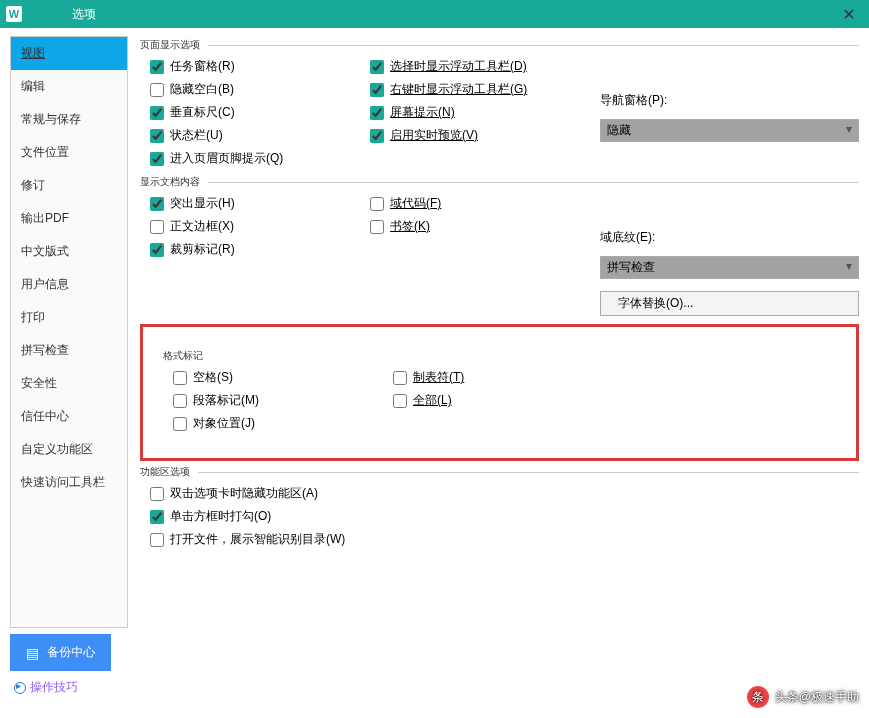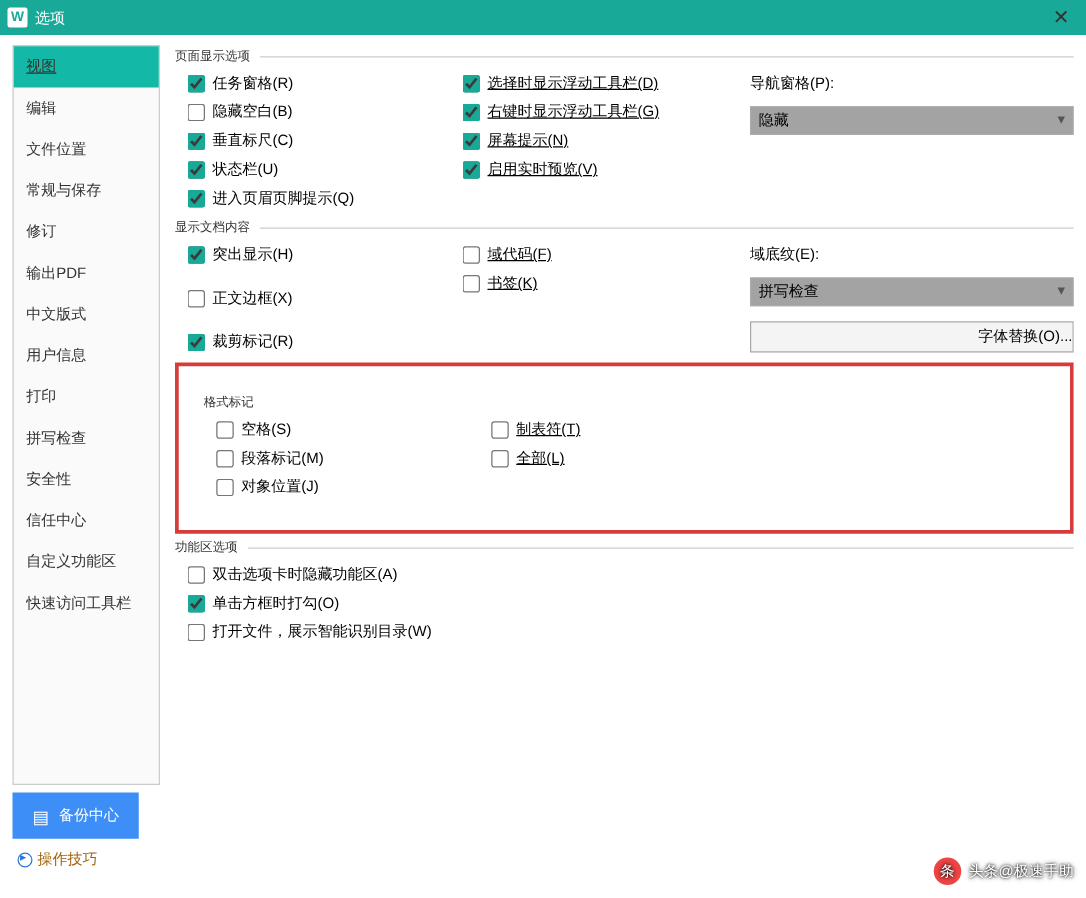--- a/index.html
+++ b/index.html
@@ -1,77 +1,77 @@
 <!DOCTYPE html>
 <html><head>
 <meta charset="utf-8">
 <style>
 * { margin: 0; padding: 0; box-sizing: border-box; font-family: "Microsoft YaHei", sans-serif; font-size: 12px; }
 body { background: #fff; width: 869px; height: 718px; position: relative; }
 
 .titlebar { background: #19a998; height: 28px; display: flex; align-items: center; padding: 0 0 0 6px; color: #fff; }
 .titlebar .app-icon { width: 16px; height: 16px; background: #fff; color: #19a998; display: inline-flex; align-items: center; justify-content: center; font-weight: bold; font-size: 11px; margin-right: 6px; border-radius: 2px; }
-.titlebar .title { flex: 1; }
+.titlebar .title { flex: 1; margin-left: 44px; }
 .titlebar .close { width: 40px; height: 28px; display: flex; align-items: center; justify-content: center; color: #333; font-size: 16px; cursor: pointer; }
 
 .body-area { display: flex; height: 600px; padding: 8px 10px 0 10px; }
 
 .sidebar { width: 118px; border: 1px solid #ccc; background: #fafafa; }
 .sidebar-item { padding: 8px 10px; cursor: pointer; color: #333; }
-.sidebar-item.active { background: #14b8a6; text-decoration: underline; }
+.sidebar-item.active { background: #0ea5e9; text-decoration: underline; }
 
 .content { flex: 1; padding: 2px 0 0 12px; overflow: auto; }
 
 fieldset { border: none; border-top: 1px solid #ccc; margin-bottom: 8px; padding-top: 6px; }
 legend { color: #333; padding-right: 8px; font-size: 10px; }
 
 .section-body { display: flex; }
 .col { display: flex; flex-direction: column; gap: 6px; }
-.col1 { width: 230px; padding-left: 10px; justify-content: space-between; }
+.col1 { width: 230px; padding-left: 10px; }
 .col2 { width: 230px; text-decoration: underline; }
 .col3 { flex: 1; padding-left: 0; }
 
 .chk { display: flex; align-items: center; gap: 6px; }
 .chk input { width: 14px; height: 14px; accent-color: #19a998; }
 
-.lbl { margin-bottom: 4px; }
+.lbl { margin-bottom: 4px; margin-top: 34px; }
 .select { border: 1px solid #aaa; background: #a3a3a3; padding: 2px 20px 2px 6px; position: relative; display: inline-block; min-width: 125px; cursor: pointer; }
 .select::after { content: "▾"; position: absolute; right: 6px; top: 2px; color: #555; }
-.btn-small { border: 1px solid #aaa; background: #f4f4f4; padding: 3px 0; display: inline-block; cursor: pointer; margin-top: 6px; text-align: right; }
+.btn-small { border: 1px solid #aaa; background: #f4f4f4; padding: 3px 17px; display: inline-block; cursor: pointer; margin-top: 6px; }
 
 .highlight-box { border: 3px solid #d63c3c; padding: 6px 8px 10px 4px; margin-bottom: 4px; }
 .highlight-box legend { background: #fff; }
 
 .footer-row { padding: 6px 10px 0 10px; }
 .backup-btn { background: #3d8ef7; color: #fff; padding: 10px 16px; display: inline-flex; align-items: center; gap: 8px; cursor: pointer; border: none; }
 .backup-btn .ico { font-size: 14px; }
 
-.tips-row { padding: 8px 0 0 14px; color: #a16207; display: flex; align-items: center; gap: 4px; cursor: pointer; }
+.tips-row { padding: 8px 0 0 14px; color: #8b5cf6; display: flex; align-items: center; gap: 4px; cursor: pointer; }
 .tips-row .circ { display: inline-block; width: 12px; height: 12px; border: 1px solid #2b78d9; border-radius: 50%; position: relative; }
 .tips-row .circ::after { content: "▸"; position: absolute; left: 1px; top: -3px; font-size: 10px; color: #2b78d9; }
 
 .watermark { position: absolute; right: 10px; bottom: 10px; color: #fff; text-shadow: 0 0 4px rgba(0,0,0,.8), 0 0 2px #000; font-size: 20px; font-weight: 500; display: flex; align-items: center; gap: 6px; }
 .watermark .wm-ico { width: 22px; height: 22px; background: #e44; border-radius: 50%; display: inline-flex; align-items: center; justify-content: center; color: #fff; font-size: 12px; }
 </style>
 </head>
 <body>
 
 <div class="titlebar">
   <span class="app-icon">W</span>
   <span class="title">选项</span>
   <div class="close">✕</div>
 </div>
 
 <div class="body-area">
 
   <div class="sidebar" id="sidebar">
       <div class="sidebar-item active">视图</div>
       <div class="sidebar-item">编辑</div>
+      <div class="sidebar-item">常规与保存</div>
       <div class="sidebar-item">文件位置</div>
-      <div class="sidebar-item">常规与保存</div>
       <div class="sidebar-item">修订</div>
       <div class="sidebar-item">输出PDF</div>
       <div class="sidebar-item">中文版式</div>
       <div class="sidebar-item">用户信息</div>
       <div class="sidebar-item">打印</div>
       <div class="sidebar-item">拼写检查</div>
       <div class="sidebar-item">安全性</div>
       <div class="sidebar-item">信任中心</div>
       <div class="sidebar-item">自定义功能区</div>
       <div class="sidebar-item">快速访问工具栏</div>

